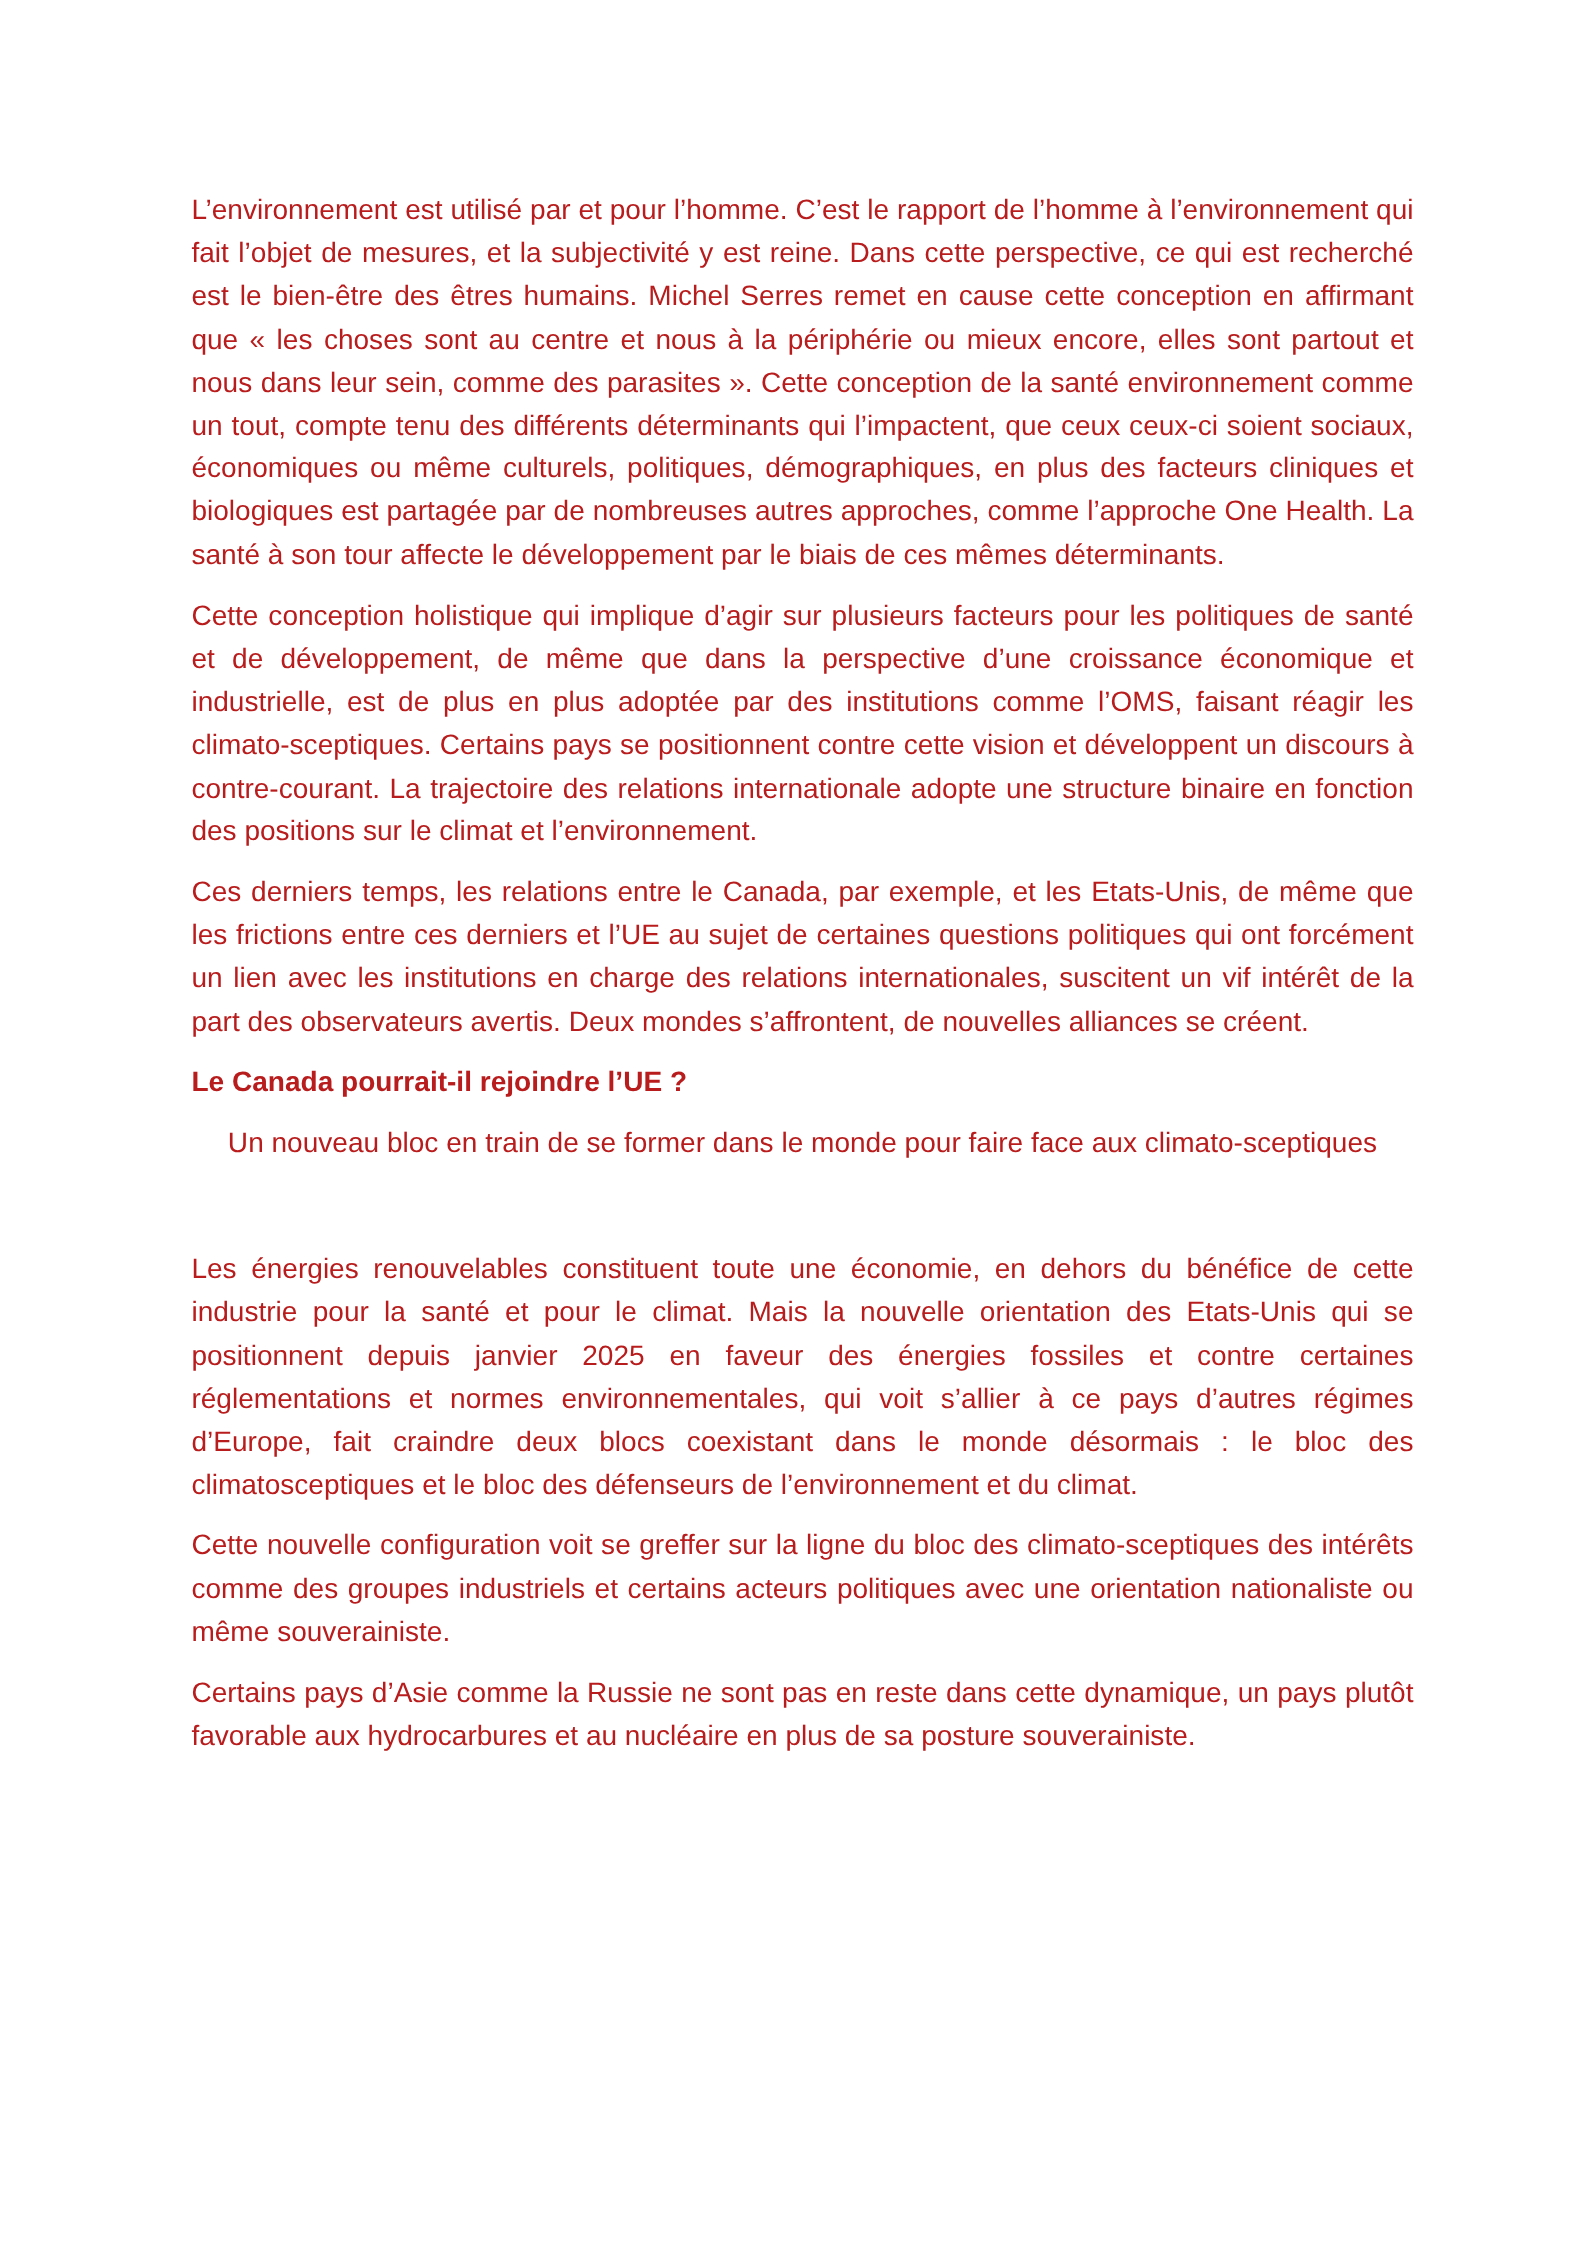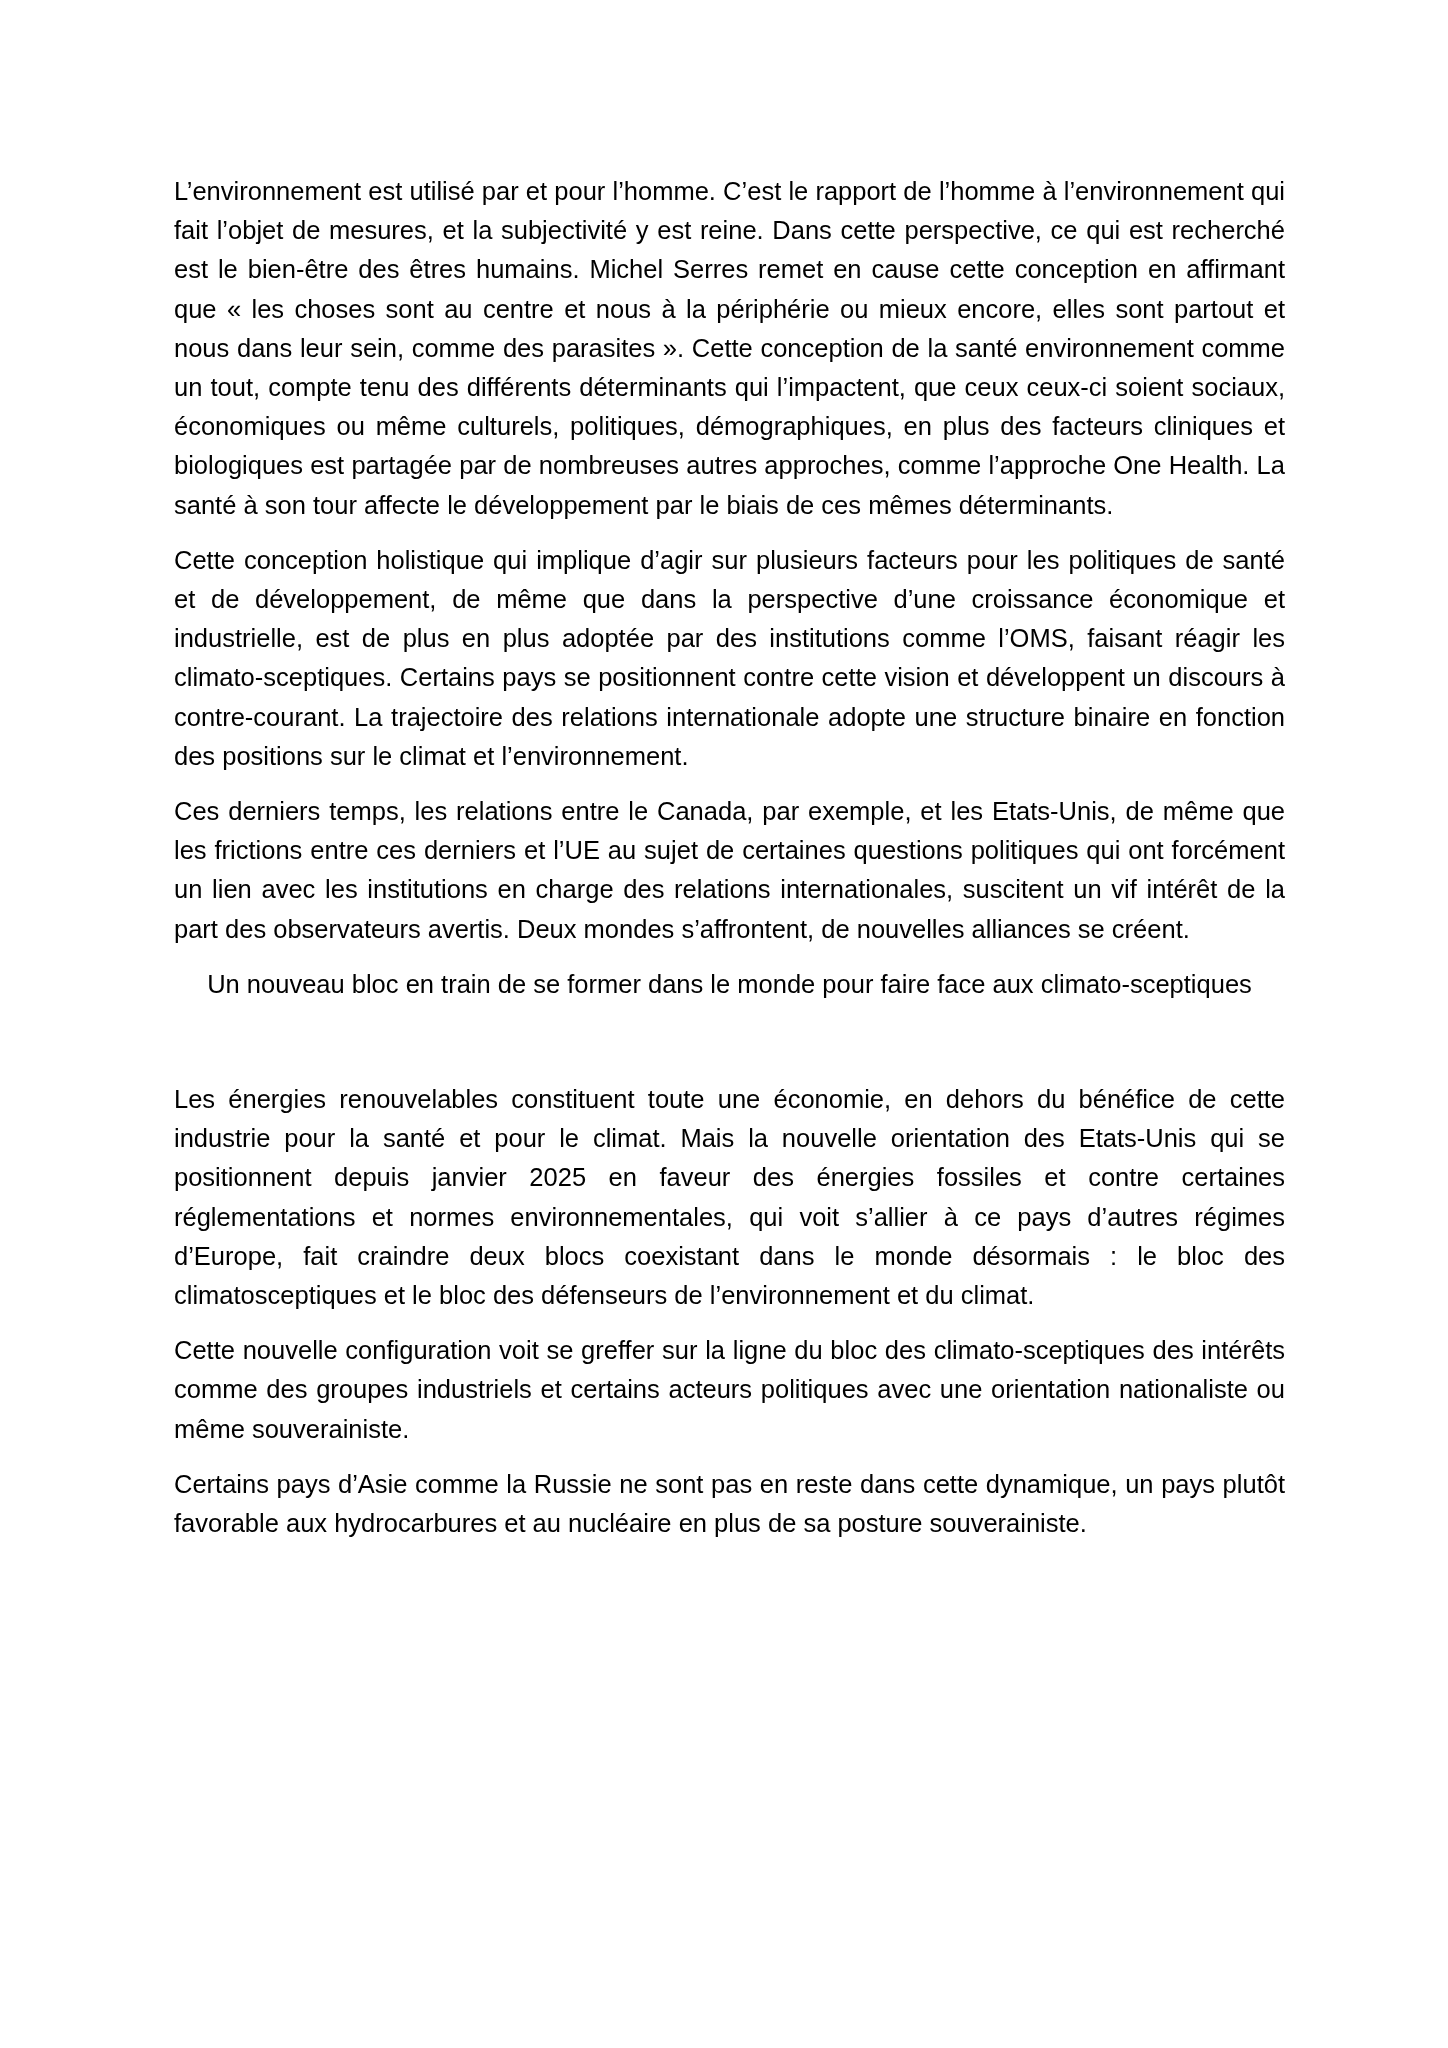--- a/index.html
+++ b/index.html
@@ -1,30 +1,31 @@
 <!DOCTYPE html>
 <html><head>
 <meta charset="utf-8">
 <style>
   html, body { margin: 0; padding: 0; background: #ffffff; }
   body { width: 1448px; height: 2048px; position: relative; overflow: hidden; }
   .page {
     position: absolute; left: 174px; top: 172px; width: 1111px;
     font-family: "Liberation Sans", sans-serif;
-    font-size: 25.5px; line-height: 39.2px; color: #000000;
+    font-size: 25.5px; line-height: 39.2px; color: #b91c1c;
   }
   .p { margin: 0 0 16px 0; text-align: justify; }
   .h { margin: 0 0 16px 0; font-weight: bold; }
   .spacer { height: 60px; }
 </style>
 </head>
 <body>
 
 <div class="page">
   <p class="p">L’environnement est utilisé par et pour l’homme. C’est le rapport de l’homme à l’environnement qui fait l’objet de mesures, et la subjectivité y est reine. Dans cette perspective, ce qui est recherché est le bien-être des êtres humains. Michel Serres remet en cause cette conception en affirmant que « les choses sont au centre et nous à la périphérie ou mieux encore, elles sont partout et nous dans leur sein, comme des parasites ». Cette conception de la santé environnement comme un tout, compte tenu des différents déterminants qui l’impactent, que ceux ceux-ci soient sociaux, économiques ou même culturels, politiques, démographiques, en plus des facteurs cliniques et biologiques est partagée par de nombreuses autres approches, comme l’approche One Health. La santé à son tour affecte le développement par le biais de ces mêmes déterminants.</p>
   <p class="p">Cette conception holistique qui implique d’agir sur plusieurs facteurs pour les politiques de santé et de développement, de même que dans la perspective d’une croissance économique et industrielle, est de plus en plus adoptée par des institutions comme l’OMS, faisant réagir les climato-sceptiques. Certains pays se positionnent contre cette vision et développent un discours à contre-courant. La trajectoire des relations internationale adopte une structure binaire en fonction des positions sur le climat et l’environnement.</p>
   <p class="p">Ces derniers temps, les relations entre le Canada, par exemple, et les Etats-Unis, de même que les frictions entre ces derniers et l’UE au sujet de certaines questions politiques qui ont forcément un lien avec les institutions en charge des relations internationales, suscitent un vif intérêt de la part des observateurs avertis. Deux mondes s’affrontent, de nouvelles alliances se créent.</p>
+  <p class="h">Le Canada pourrait-il rejoindre l’UE ?</p>
   <p class="p" style="text-align:center">Un nouveau bloc en train de se former dans le monde pour faire face aux climato-sceptiques</p>
   <div class="spacer"></div>
   <p class="p">Les énergies renouvelables constituent toute une économie, en dehors du bénéfice de cette industrie pour la santé et pour le climat. Mais la nouvelle orientation des Etats-Unis qui se positionnent depuis janvier 2025 en faveur des énergies fossiles et contre certaines réglementations et normes environnementales, qui voit s’allier à ce pays d’autres régimes d’Europe, fait craindre deux blocs coexistant dans le monde désormais : le bloc des climatosceptiques et le bloc des défenseurs de l’environnement et du climat.</p>
   <p class="p">Cette nouvelle configuration voit se greffer sur la ligne du bloc des climato-sceptiques des intérêts comme des groupes industriels et certains acteurs politiques avec une orientation nationaliste ou même souverainiste.</p>
   <p class="p">Certains pays d’Asie comme la Russie ne sont pas en reste dans cette dynamique, un pays plutôt favorable aux hydrocarbures et au nucléaire en plus de sa posture souverainiste.</p>
 </div>
 
 </body></html>

